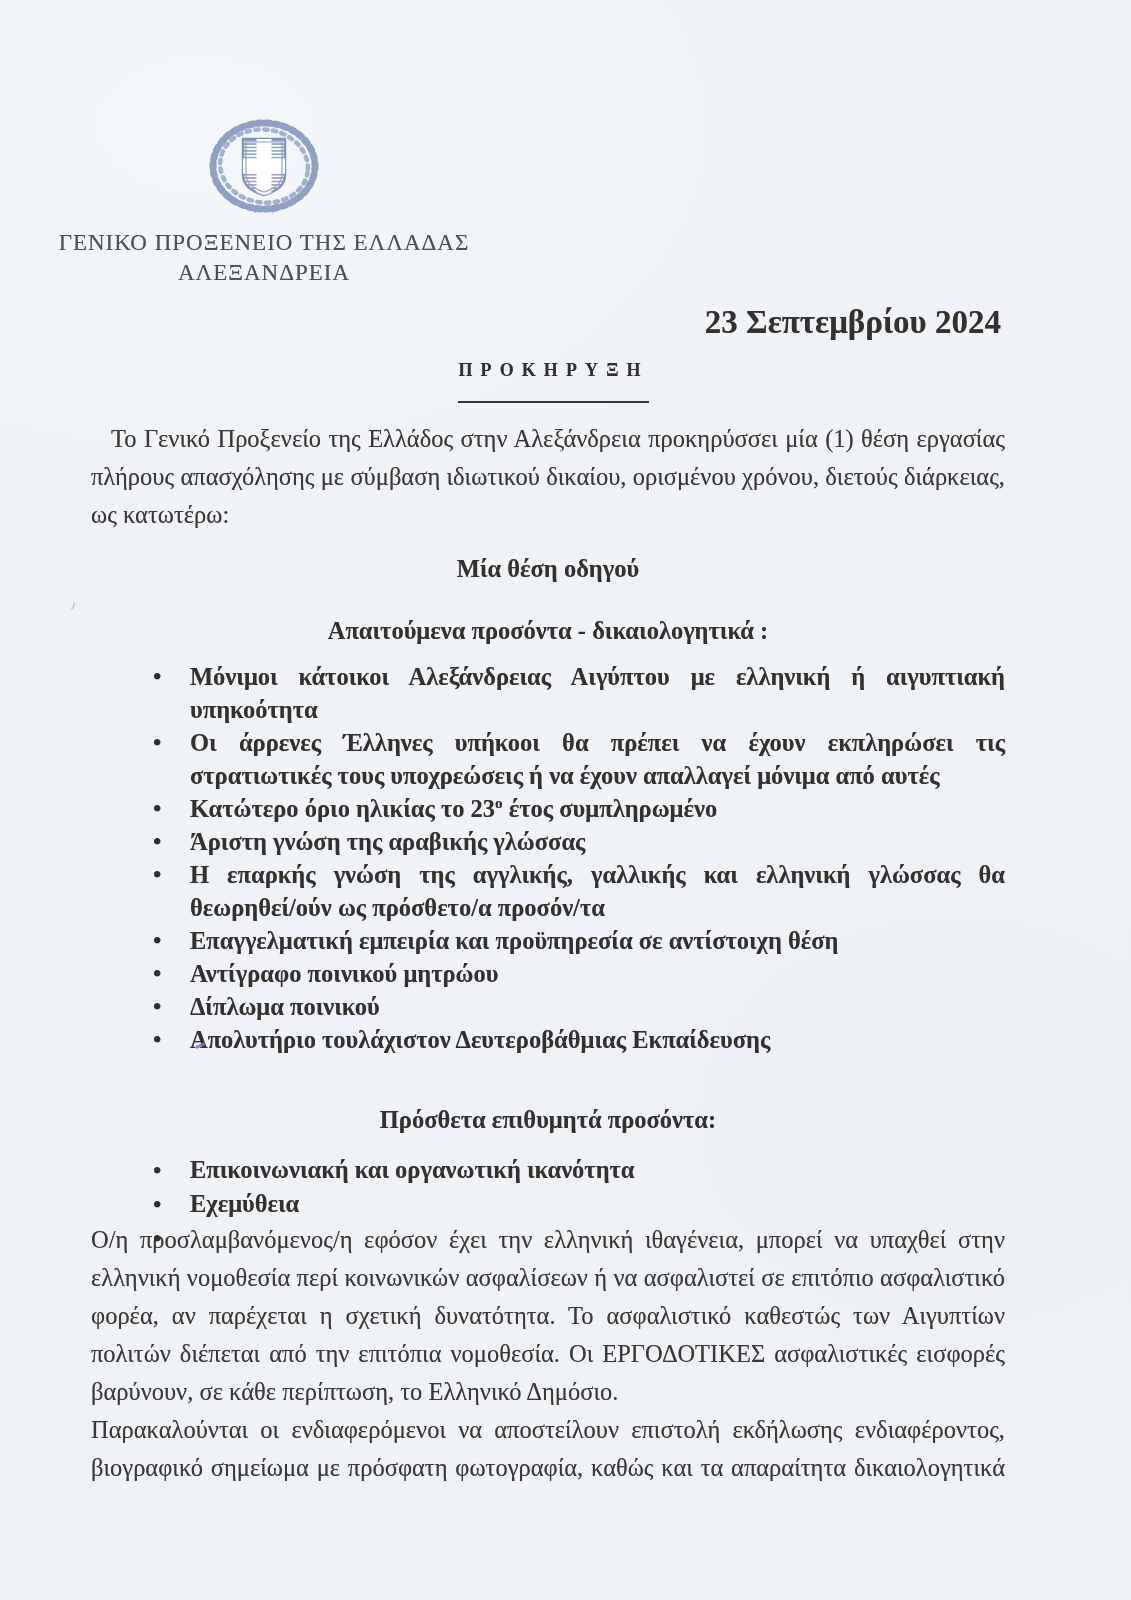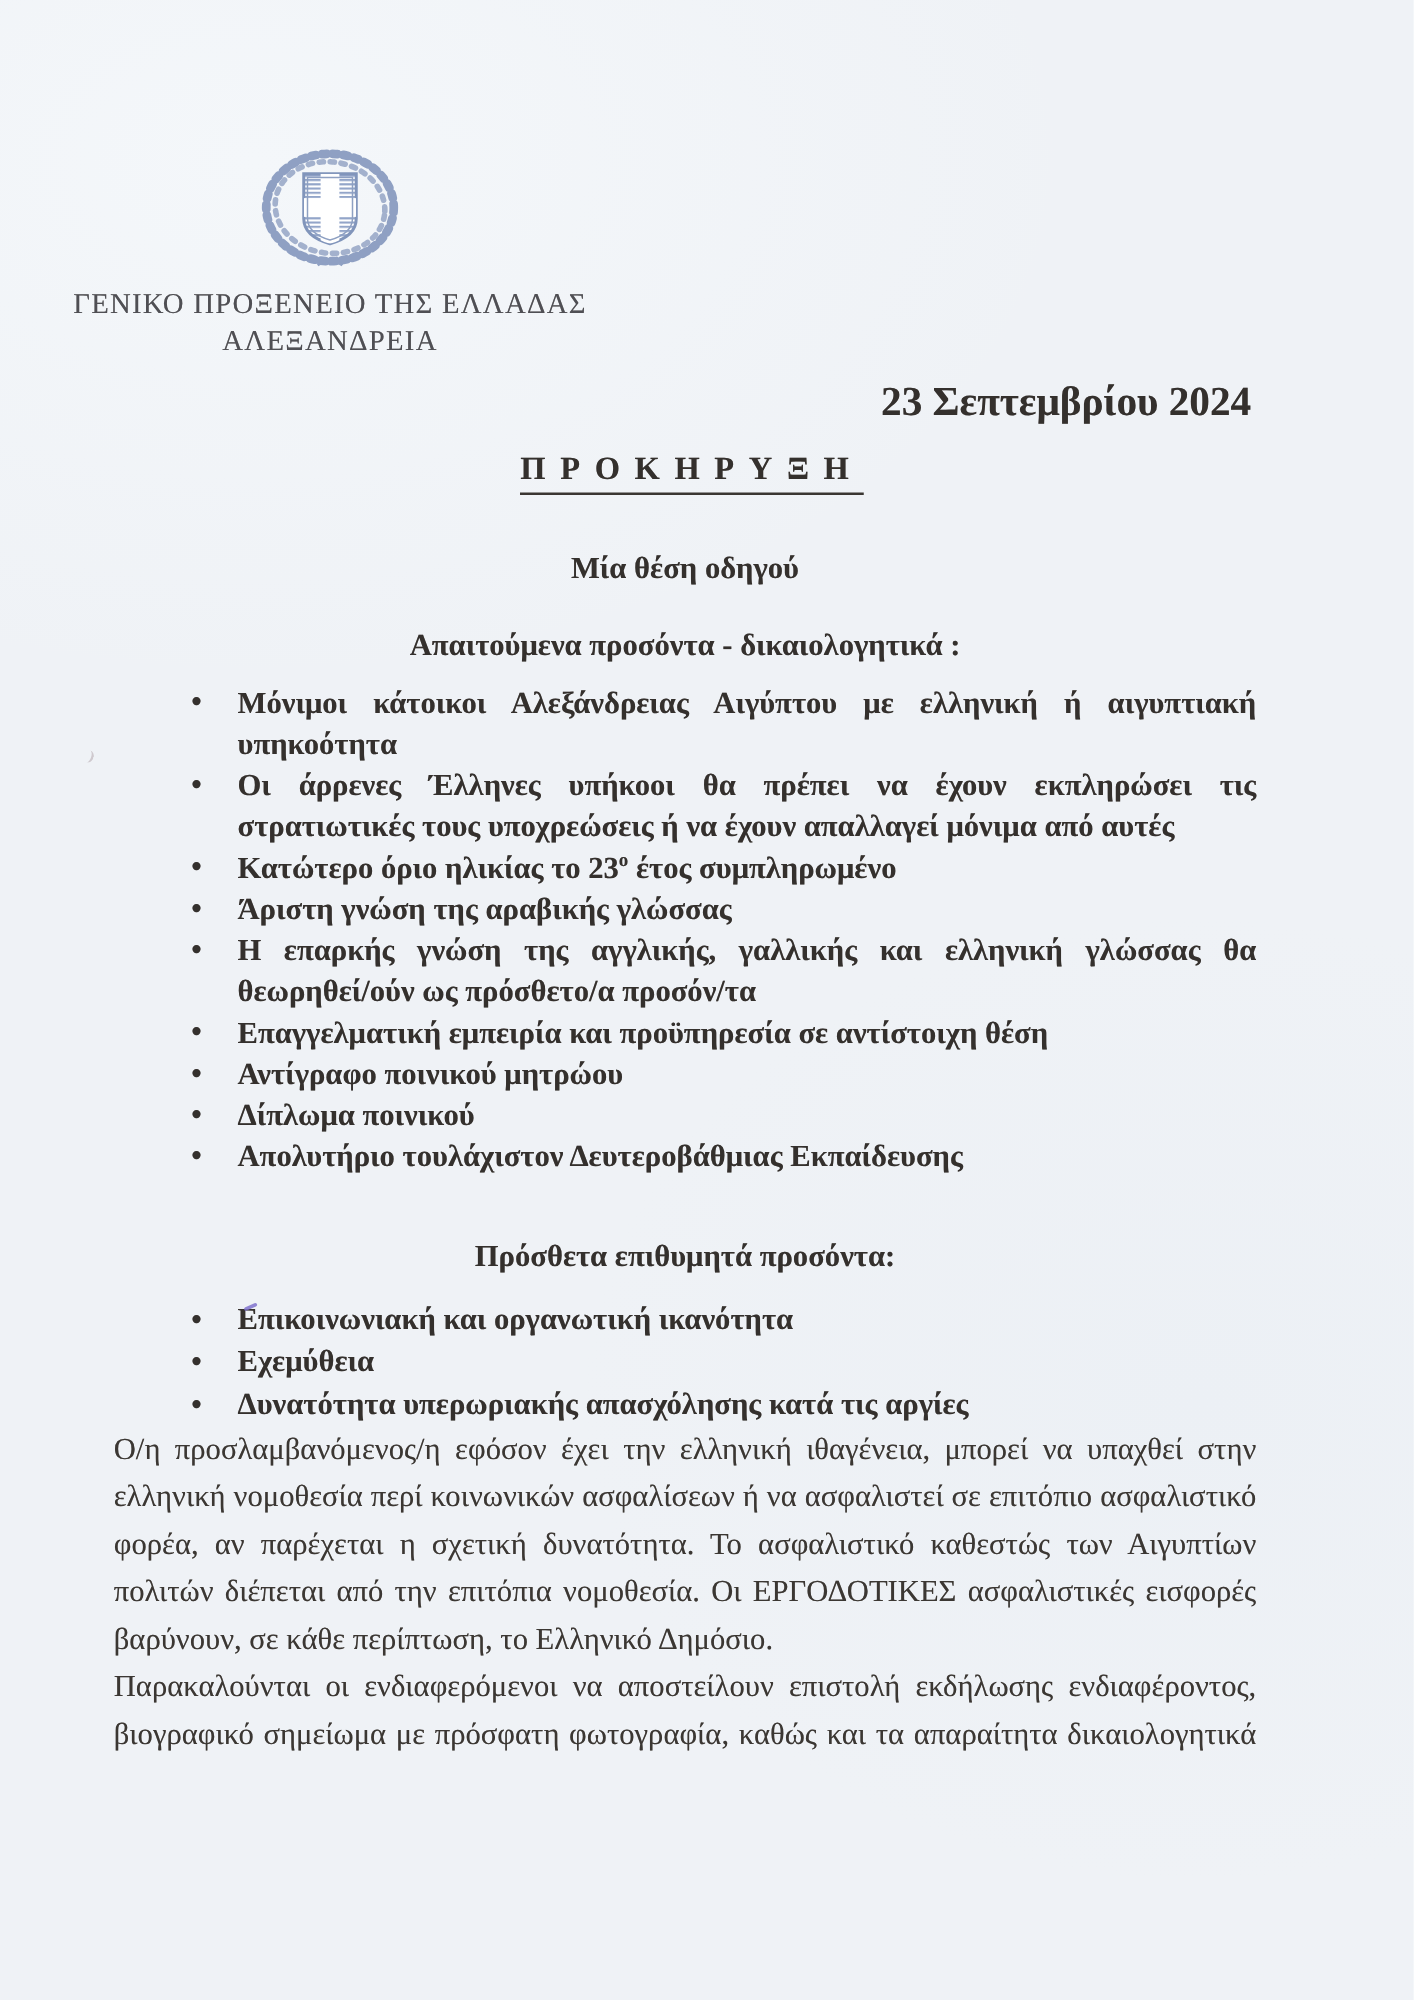--- a/index.html
+++ b/index.html
@@ -29,24 +29,24 @@
   .doc-date {
     position:absolute; top:304px; right:130px;
     font-size:33px; font-weight:bold; color:#34302d;
   }
 
   
   .doc-title-wrap { position:absolute; top:360px; left:0; width:100%; text-align:center; }
   .doc-title {
     display:inline-block;
     transform:translateX(-12px);
-    font-size:26px; font-weight:bold; color:#34302d;
+    font-size:18px; font-weight:bold; color:#34302d;
     letter-spacing:0.45em;
     border-bottom:2.5px solid #3a3632;
-    padding-bottom:4px;
+    padding-bottom:20px;
   }
 
   
   .doc-body { position:absolute; top:420px; left:91px; width:914px; font-size:24.5px; }
   .doc-body p { margin:0; text-align:justify; line-height:38px; }
   .intro { text-indent:20px; }
   .subheading { font-weight:bold; color:#34302d; line-height:38px;text-align:center; }
   .position-heading { margin-top:16px; }
   .requirements-heading { margin-top:24px; }
 
@@ -110,20 +110,21 @@
   </div>
 
   <div class="doc-date">23 Σεπτεμβρίου 2024</div>
 
   <div class="doc-title-wrap">
     <span class="doc-title">ΠΡΟΚΗΡΥΞΗ</span>
   </div>
 
   <div class="doc-body">
 
+    <p class="intro">Το Γενικό Προξενείο της Ελλάδος στην Αλεξάνδρεια προκηρύσσει μία (1) θέση εργασίας πλήρους απασχόλησης με σύμβαση ιδιωτικού δικαίου, ορισμένου χρόνου, διετούς διάρκειας, ως κατωτέρω:</p>
 
     <div class="subheading position-heading">Μία θέση οδηγού</div>
 
     <div class="subheading requirements-heading">Απαιτούμενα προσόντα - δικαιολογητικά :</div>
 
     <ul class="bullets req">
       <li><span class="blt">•</span><span>Μόνιμοι κάτοικοι Αλεξάνδρειας Αιγύπτου με ελληνική ή αιγυπτιακή υπηκοότητα</span></li>
       <li><span class="blt">•</span><span>Οι άρρενες Έλληνες υπήκοοι θα πρέπει να έχουν εκπληρώσει τις στρατιωτικές τους υποχρεώσεις ή να έχουν απαλλαγεί μόνιμα από αυτές</span></li>
       <li><span class="blt">•</span><span>Κατώτερο όριο ηλικίας το 23</span><sup>ο</sup><span> έτος συμπληρωμένο</span></li>
       <li><span class="blt">•</span><span>Άριστη γνώση της αραβικής γλώσσας</span></li>
@@ -132,21 +133,21 @@
       <li><span class="blt">•</span><span>Αντίγραφο ποινικού μητρώου</span></li>
       <li><span class="blt">•</span><span>Δίπλωμα ποινικού</span></li>
       <li><span class="blt">•</span><span>Απολυτήριο τουλάχιστον Δευτεροβάθμιας Εκπαίδευσης</span></li>
     </ul>
 
     <div class="subheading desired-heading">Πρόσθετα επιθυμητά προσόντα:</div>
 
     <ul class="bullets desired">
       <li><span class="blt">•</span><span>Επικοινωνιακή και οργανωτική ικανότητα</span></li>
       <li><span class="blt">•</span><span>Εχεμύθεια</span></li>
-      <li><span class="blt">•</span><span>Δυνατότητα υπερωριακής απασχόλησης κατά τις αργίες</span></li>
+      <li><span class="blt">•</span></li>
     </ul>
 
     <p class="insurance-paragraph">Ο/η προσλαμβανόμενος/η εφόσον έχει την ελληνική ιθαγένεια, μπορεί να υπαχθεί στην ελληνική νομοθεσία περί κοινωνικών ασφαλίσεων ή να ασφαλιστεί σε επιτόπιο ασφαλιστικό φορέα, αν παρέχεται η σχετική δυνατότητα. Το ασφαλιστικό καθεστώς των Αιγυπτίων πολιτών διέπεται από την επιτόπια νομοθεσία. Οι ΕΡΓΟΔΟΤΙΚΕΣ ασφαλιστικές εισφορές βαρύνουν, σε κάθε περίπτωση, το Ελληνικό Δημόσιο.</p>
 
     <p class="closing-paragraph">Παρακαλούνται οι ενδιαφερόμενοι να αποστείλουν επιστολή εκδήλωσης ενδιαφέροντος, βιογραφικό σημείωμα με πρόσφατη φωτογραφία, καθώς και τα απαραίτητα δικαιολογητικά</p>
 
   </div>
 
   <div class="ink-mark"></div>
   <div class="faint-mark"></div>

